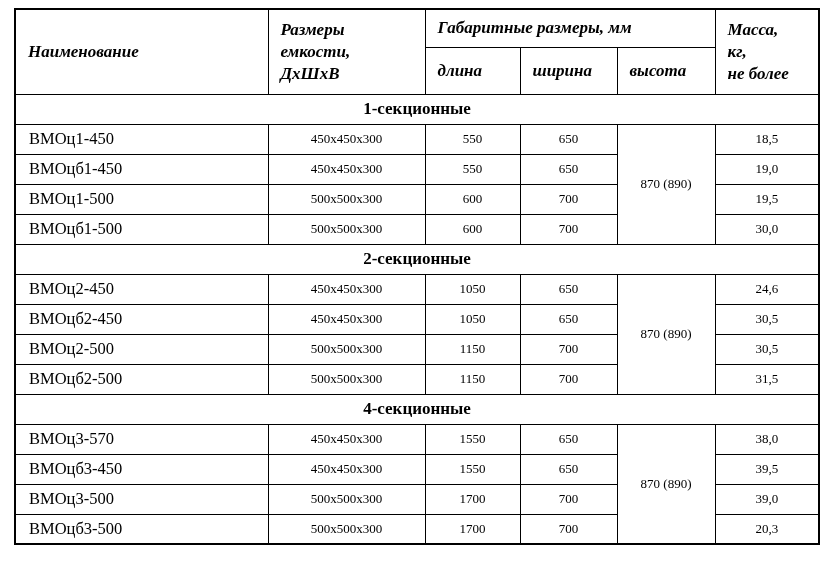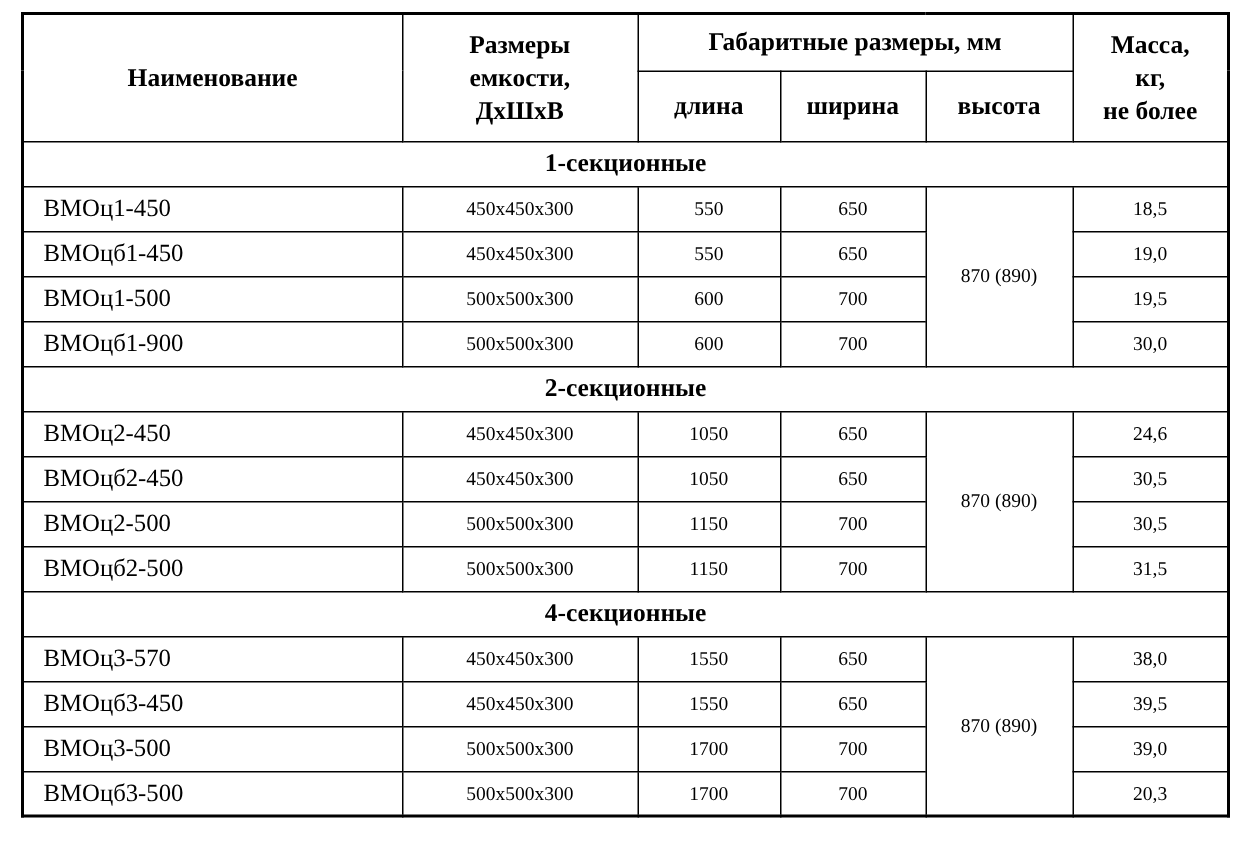--- a/index.html
+++ b/index.html
@@ -24,25 +24,26 @@
     border: 2px solid #000000;
   }
   table.spec th,
   table.spec td {
     border: 1px solid #000000;
     overflow: hidden;
   }
   table.spec th {
     font-weight: bold;
     font-size: 17px;
-    text-align: center;
+    text-align: left;
     vertical-align: middle;
     white-space: pre-line;
     line-height: 1.28;
     padding: 2px 12px;
+    font-style: italic;
   }
   tr.hrow1 { height: 38px; }
   tr.hrow2 { height: 47px; }
   tbody tr { height: 30px; }
   td.section-title {
     font-weight: bold;
     font-size: 17px;
     text-align: center;
     vertical-align: middle;
     padding: 3px 2px;
@@ -111,21 +112,21 @@
         <td class="c">19,0</td>
       </tr>
       <tr>
         <td class="name">ВМОц1-500</td>
         <td class="c">500х500х300</td>
         <td class="c">600</td>
         <td class="c">700</td>
         <td class="c">19,5</td>
       </tr>
       <tr>
-        <td class="name">ВМОцб1-900</td>
+        <td class="name">ВМОцб1-500</td>
         <td class="c">500х500х300</td>
         <td class="c">600</td>
         <td class="c">700</td>
         <td class="c">30,0</td>
       </tr>
 
       <tr>
         <td class="section-title" colspan="6">2-секционные</td>
       </tr>
       <tr>

